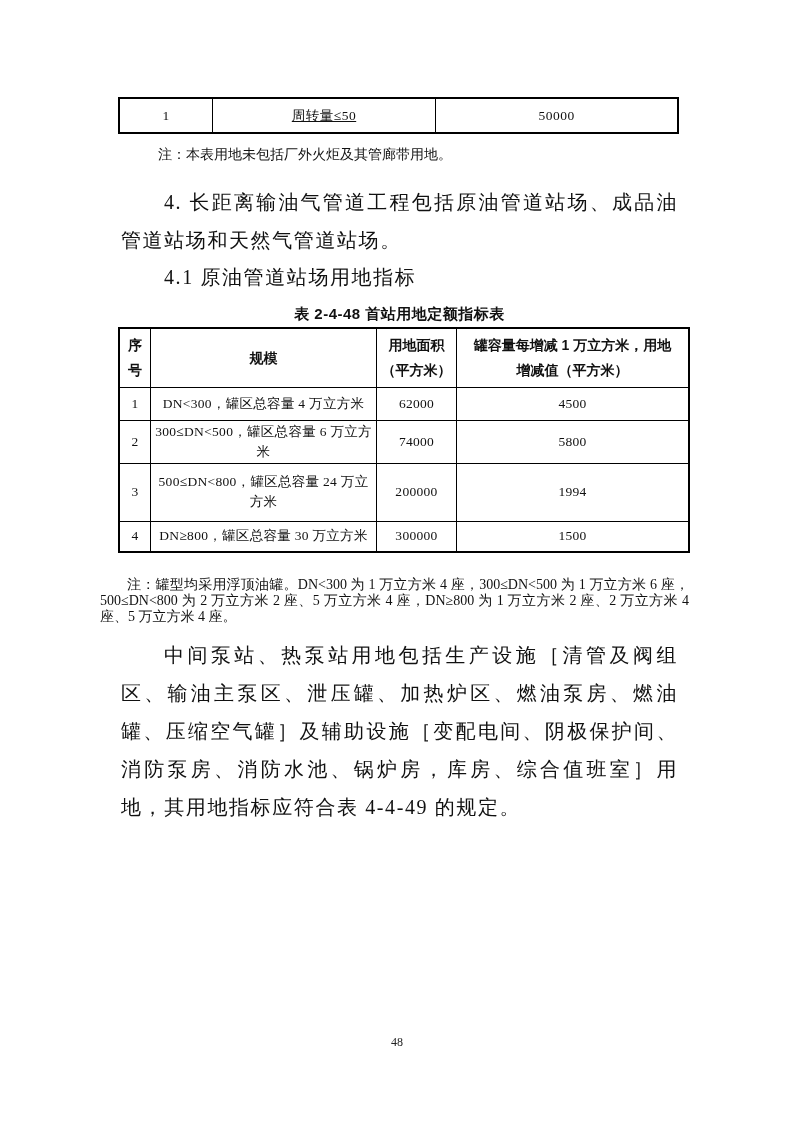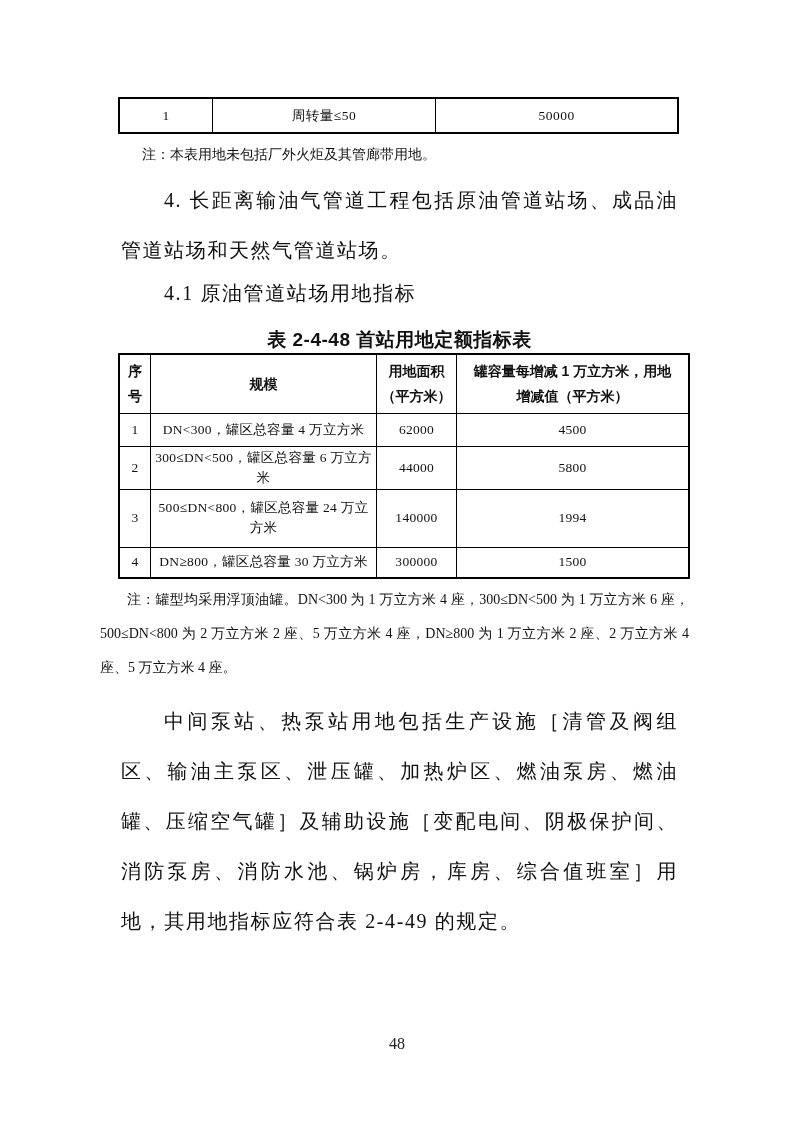--- a/index.html
+++ b/index.html
@@ -15,26 +15,26 @@
 
   
   table { border-collapse:collapse; table-layout:fixed; }
   .toptable { width:553px; margin-left:-3px; border:2px solid #000; }
   .toptable td {
     border:1px solid #000; height:31px;
     text-align:center; vertical-align:middle;
     font-size:13.5px; letter-spacing:0.5px;
   }
   .toptable .c-seq { width:90px; }
-  .toptable .c-scale { width:220px; }
+  .toptable .c-scale { width:220px;text-decoration:underline; }
   .toptable .c-val { width:239px; }
 
   .table-title {
-    margin-top:16px; height:26px; line-height:26px;
-    text-align:center; font-weight:bold; font-size:19px;
+    margin-top:6px; height:26px; line-height:26px;
+    text-align:center; font-weight:bold; font-size:15px;
     font-family:"Liberation Sans","DejaVu Sans",sans-serif;
     letter-spacing:0.5px;
   }
   .maintable { width:557px; margin-left:-3px; border:2px solid #000; }
   .maintable th, .maintable td {
     border:1px solid #000; text-align:center; vertical-align:middle;
     padding:1px 2px; overflow:hidden;
   }
   .maintable th {
     font-family:"Liberation Sans","DejaVu Sans",sans-serif;
@@ -48,38 +48,38 @@
   .maintable thead tr { height:59px; }
   .maintable .r1 { height:33px; }
   .maintable .r2 { height:42px; }
   .maintable .r3 { height:58px; }
   .maintable .r4 { height:31px; }
   .stacked span { display:block; line-height:25px; }
 
   
   .note {
     font-size:14px; line-height:25px;
-    text-align:justify; margin:0;
+    text-align:justify; margin:16px;
   }
   .note-first { margin-top:8px; text-indent:21px; }
-  .note-table { margin:4px -11px 0 -21px; text-indent:27px; line-height:34px; }
+  .note-table { margin:24px -11px 0 -21px; text-indent:27px; line-height:16px; }
 
   
   .body {
-    font-size:20px; line-height:50px; letter-spacing:1.6px;
+    font-size:20px; line-height:38px; letter-spacing:1.6px;
     text-align:justify; text-justify:inter-ideograph;
     text-indent:43px; margin:0;
   }
   .para4 { margin-top:8px; }
   .h41 { line-height:36px; }
   .para-mid { margin-top:11px; }
 
   .pageno {
     position:absolute; left:0; right:0; top:1035px;
-    text-align:center; font-size:16px; color:#222;
+    text-align:center; font-size:12px; color:#222;
   }
 </style>
 </head>
 <body>
 
 <div class="page">
   <div class="content">
 
     <table class="toptable">
       <tbody>
@@ -121,38 +121,38 @@
       <tbody>
         <tr class="r1">
           <td>1</td>
           <td>DN&lt;300，罐区总容量 4 万立方米</td>
           <td>62000</td>
           <td>4500</td>
         </tr>
         <tr class="r2">
           <td>2</td>
           <td>300≤DN&lt;500，罐区总容量 6 万立方米</td>
-          <td>44000</td>
+          <td>74000</td>
           <td>5800</td>
         </tr>
         <tr class="r3">
           <td>3</td>
           <td>500≤DN&lt;800，罐区总容量 24 万立方米</td>
-          <td>140000</td>
+          <td>200000</td>
           <td>1994</td>
         </tr>
         <tr class="r4">
           <td>4</td>
           <td>DN≥800，罐区总容量 30 万立方米</td>
           <td>300000</td>
           <td>1500</td>
         </tr>
       </tbody>
     </table>
 
     <p class="note note-table">注：罐型均采用浮顶油罐。DN&lt;300 为 1 万立方米 4 座，300≤DN&lt;500 为 1 万立方米 6 座，500≤DN&lt;800 为 2 万立方米 2 座、5 万立方米 4 座，DN≥800 为 1 万立方米 2 座、2 万立方米 4 座、5 万立方米 4 座。</p>
 
-    <p class="body para-mid">中间泵站、热泵站用地包括生产设施［清管及阀组区、输油主泵区、泄压罐、加热炉区、燃油泵房、燃油罐、压缩空气罐］及辅助设施［变配电间、阴极保护间、消防泵房、消防水池、锅炉房，库房、综合值班室］用地，其用地指标应符合表 2-4-49 的规定。</p>
+    <p class="body para-mid">中间泵站、热泵站用地包括生产设施［清管及阀组区、输油主泵区、泄压罐、加热炉区、燃油泵房、燃油罐、压缩空气罐］及辅助设施［变配电间、阴极保护间、消防泵房、消防水池、锅炉房，库房、综合值班室］用地，其用地指标应符合表 4-4-49 的规定。</p>
 
   </div>
 
   <div class="pageno">48</div>
 </div>
 
 </body></html>

